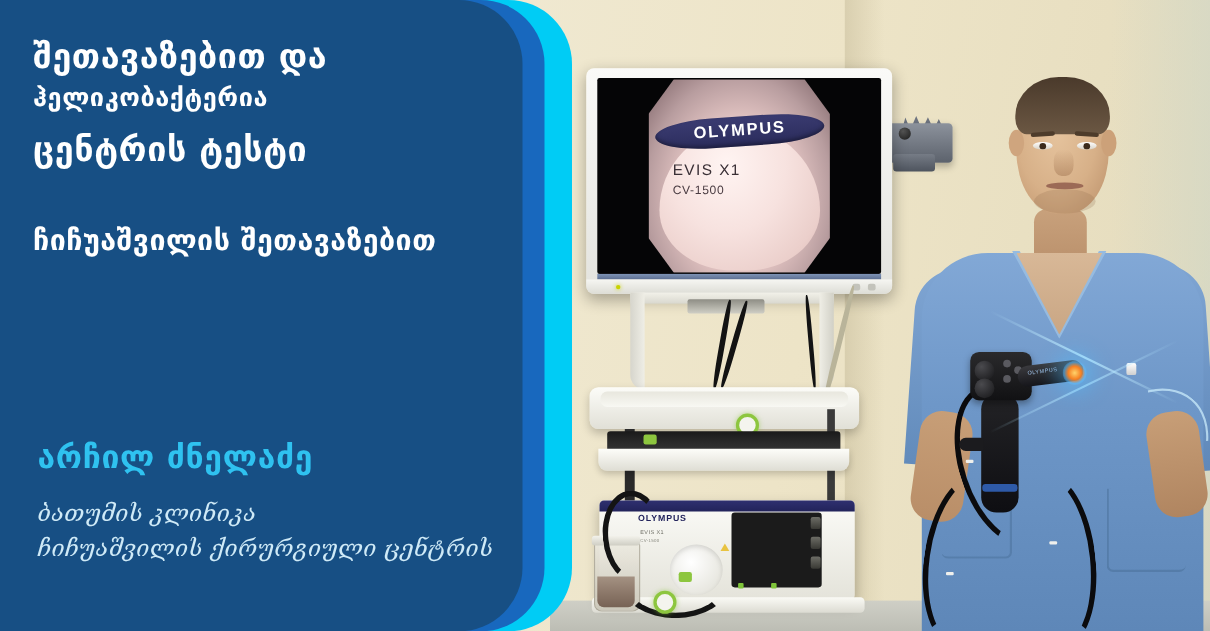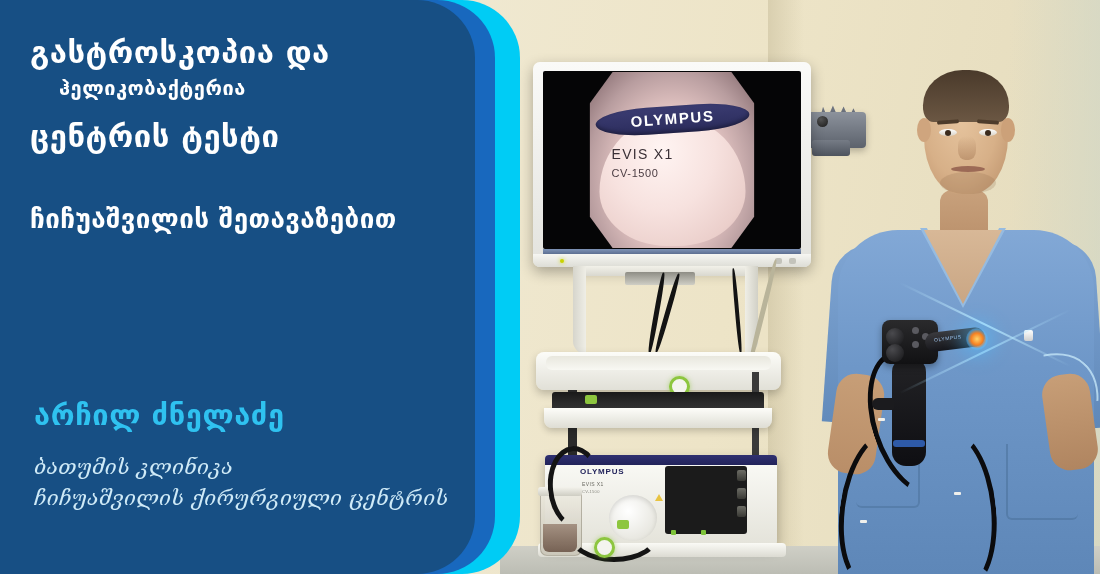--- a/index.html
+++ b/index.html
@@ -256,21 +256,21 @@
   .p-cyan{position:absolute;left:-380px;top:0;width:900px;height:574px;
     background:#00CCF5;border-radius:0 58px 58px 0;}
   .p-mid{position:absolute;left:-380px;top:0;width:875px;height:574px;
     background:#1868BE;border-radius:0 58px 58px 0;}
   .p-dark{position:absolute;left:-380px;top:0;width:855px;height:574px;
     background:#174F84;border-radius:0 58px 58px 0;}
 
   .t-line{position:absolute;color:#FFFFFF;font-weight:bold;
     font-family:"DejaVu Sans","Liberation Sans",sans-serif;letter-spacing:.5px;}
   .t1{left:30px;top:34px;font-size:31px;}
-  .t2{left:30px;top:76px;font-size:20px;margin-left:29px;}
+  .t2{left:30px;top:76px;font-size:23px;}
   .t3{left:30px;top:118px;font-size:31px;}
   .sub{position:absolute;left:30px;top:204px;color:#FFFFFF;font-weight:bold;
     font-size:26px;font-family:"DejaVu Sans","Liberation Sans",sans-serif;letter-spacing:.4px;}
   .name{position:absolute;left:34px;top:398px;color:#2FC2F0;font-weight:bold;
     font-size:29px;font-family:"DejaVu Sans","Liberation Sans",sans-serif;letter-spacing:.6px;}
   .clinic{position:absolute;left:34px;top:452px;color:#CFEAF7;font-size:21px;
     line-height:31px;font-style:italic;
     font-family:"DejaVu Serif","Liberation Serif",serif;letter-spacing:.3px;}
 </style>
 </head>
@@ -404,21 +404,21 @@
     <div class="lightcord"></div>
     <div class="flare-ray"></div>
     <div class="flare-ray2"></div>
     <div class="flare"></div>
   </div>
 
   <div class="p-cyan"></div>
   <div class="p-mid"></div>
   <div class="p-dark"></div>
 
-  <div class="t-line t1">გასტროსკოპია და</div>
+  <div class="t-line t1">შეთავაზებით და</div>
   <div class="t-line t2">ჰელიკობაქტერია</div>
   <div class="t-line t3">ცენტრის ტესტი</div>
   <div class="sub">ჩიჩუაშვილის შეთავაზებით</div>
   <div class="name">არჩილ ძნელაძე</div>
   <div class="clinic">
     <div>ბათუმის კლინიკა</div>
     <div>ჩიჩუაშვილის ქირურგიული ცენტრის</div>
   </div>
 
 </div>

